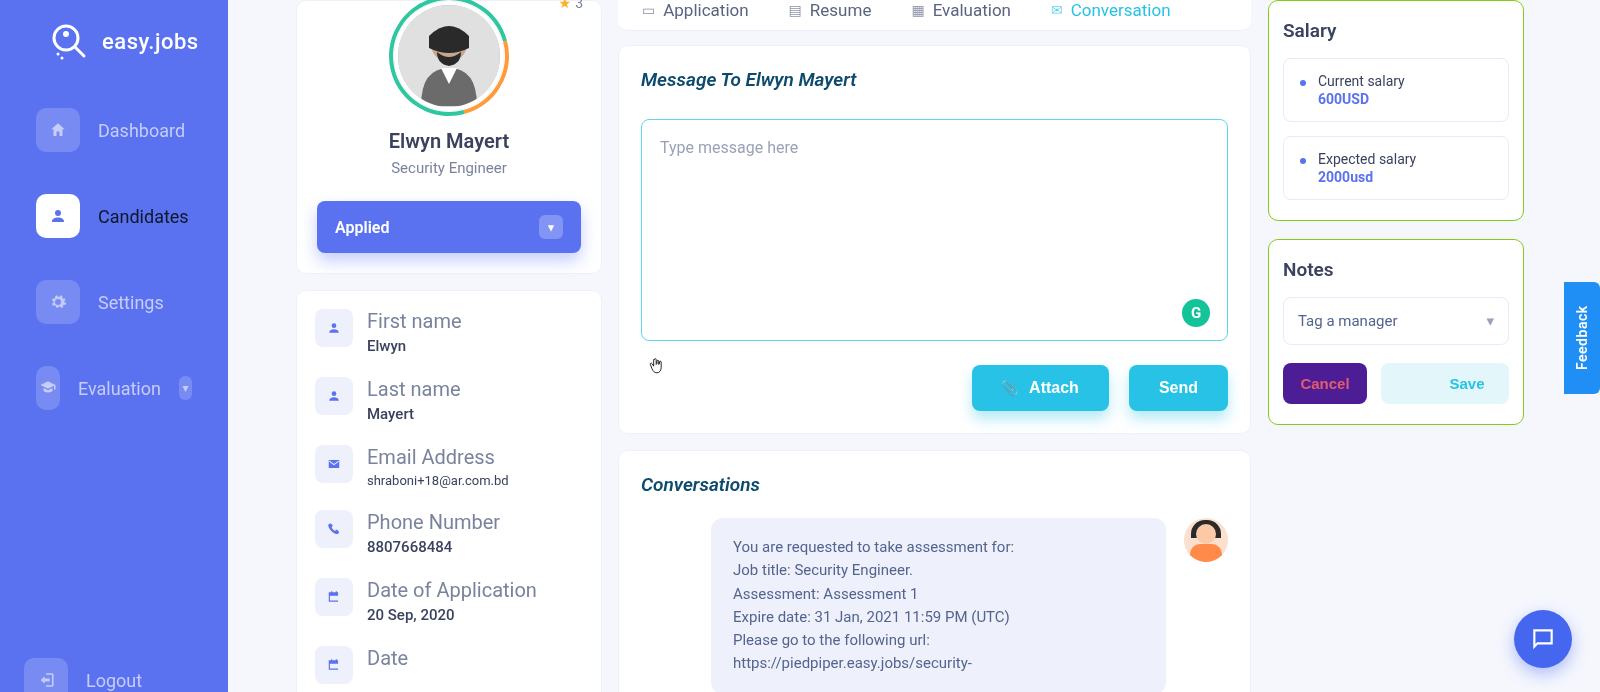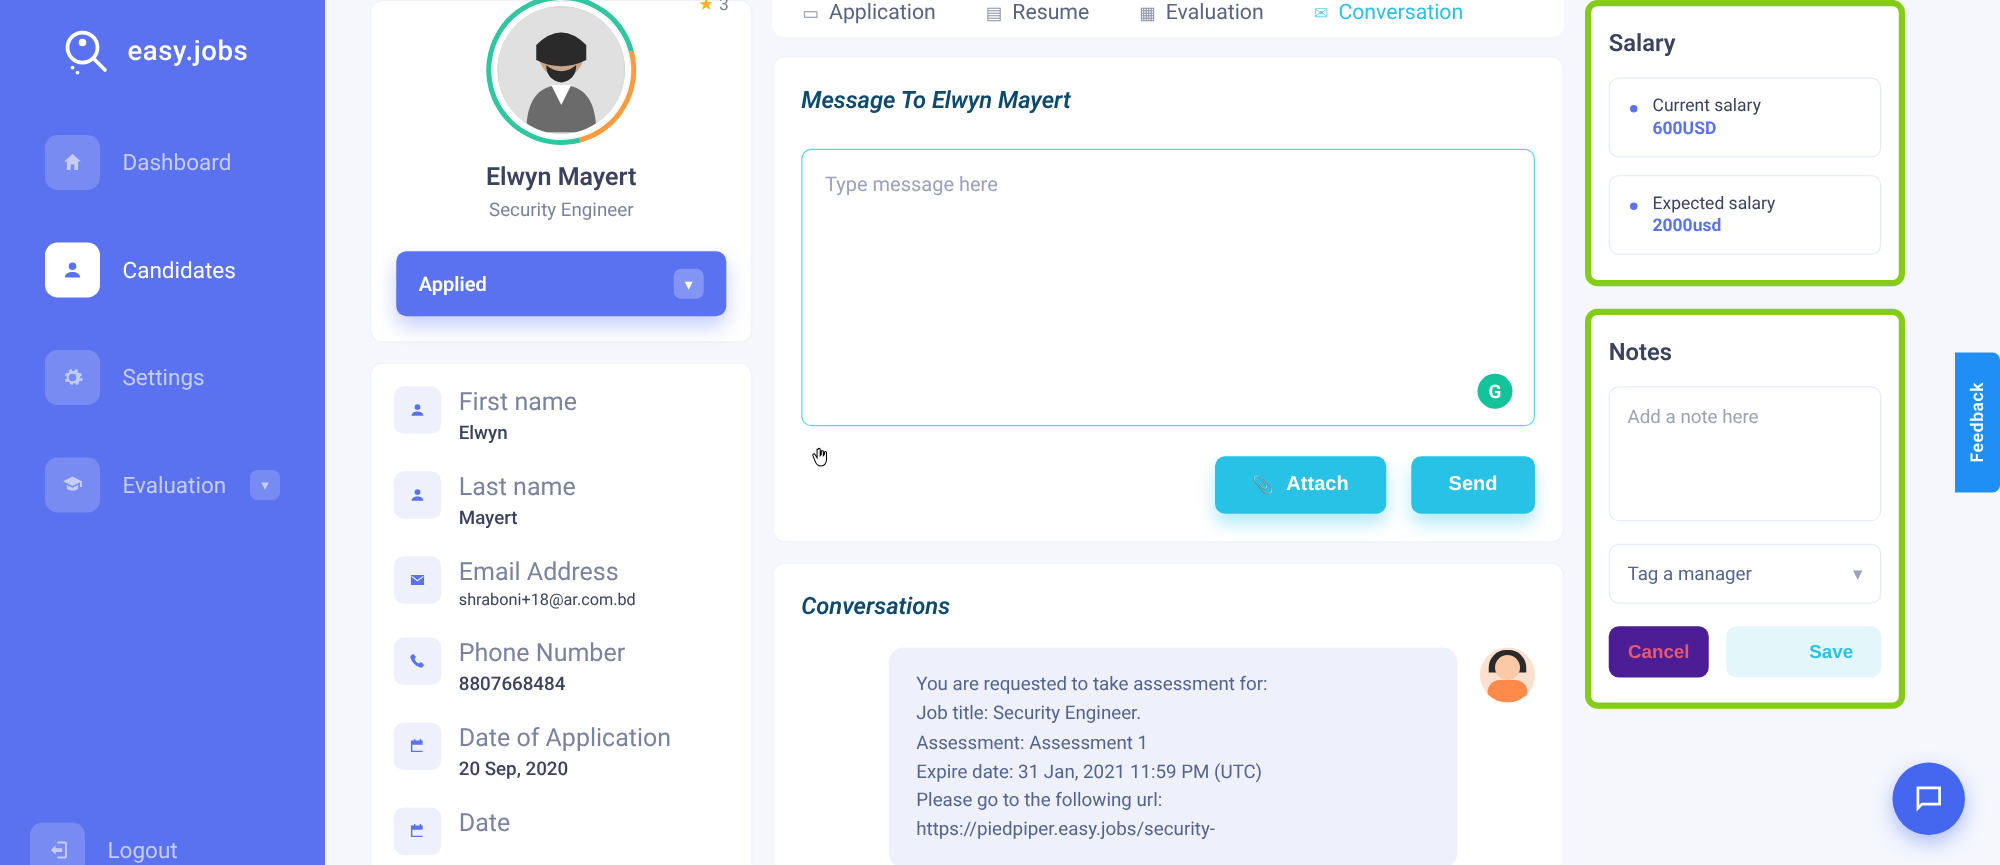--- a/index.html
+++ b/index.html
@@ -1,24 +1,24 @@
 <!DOCTYPE html>
 <html><head>
 <meta charset="utf-8">
 <style>
 * { box-sizing: border-box; margin: 0; padding: 0; }
 body { font-family: -apple-system, BlinkMacSystemFont, "Segoe UI", Roboto, sans-serif; background: #f5f7fd; color: #2e3a59; width: 1600px; height: 692px; overflow: hidden; position: relative; }
 
 
-.sidebar { position: absolute; left: 0; top: 0; width: 260px; height: 100%; background: #5a72f0; color: #fff; padding: 20px 24px; }
+.sidebar { position: absolute; left: 0; top: 0; width: 228px; height: 100%; background: #5a72f0; color: #fff; padding: 20px 24px; }
 .logo { display: flex; align-items: center; gap: 12px; margin-bottom: 36px; margin-left: 24px; }
 .logo-mark { position: relative; width: 42px; height: 42px; }
 .logo-text { font-size: 22px; font-weight: 500; letter-spacing: .5px; }
 .nav-item { display: flex; align-items: center; gap: 18px; padding: 10px 12px; border-radius: 10px; margin-bottom: 22px; cursor: pointer; color: #c6cdf8; font-size: 18px; font-weight: 400; }
-.nav-item.active { color: #ffffff; }
+.nav-item.active { color: #0f172a; }
 .nav-icon { width: 44px; height: 44px; border-radius: 10px; background: rgba(255,255,255,.18); display: flex; align-items: center; justify-content: center; }
 .nav-item.active .nav-icon { background: #fff; color: #5a72f0; }
 .nav-item .chev { margin-left: auto; width: 24px; height: 24px; border-radius: 6px; background: rgba(255,255,255,.18); display: flex; align-items: center; justify-content: center; font-size: 12px; }
 .logout { position: absolute; bottom: -10px; left: 24px; display: flex; align-items: center; gap: 18px; color: #c6cdf8; font-size: 18px; }
 .logout .nav-icon { background: rgba(255,255,255,.18); }
 
 
 .col-profile { position: absolute; left: 296px; top: 0; width: 306px; height: 100%; }
 .card { background: #fff; border-radius: 10px; border: 1px solid #eef1fb; }
 .profile-card { padding: 0 20px 20px; text-align: center; position: relative; }
@@ -60,21 +60,21 @@
 .conv-body { margin-top: 22px; display: flex; gap: 18px; }
 .bubble { background: #eef1fb; border-radius: 12px; padding: 18px 22px; color: #54648f; font-size: 15px; line-height: 1.55; flex: 1; margin-left: 70px; }
 .conv-avatar { width: 44px; height: 44px; border-radius: 50%; background: #fbe0d0; display: flex; align-items: center; justify-content: center; flex-shrink: 0; position: relative; overflow: hidden; }
 .conv-avatar .head { width: 20px; height: 20px; background: #fbc9a6; border-radius: 50%; position: absolute; top: 6px; }
 .conv-avatar .hair { width: 30px; height: 18px; background: #2a2a2a; border-radius: 14px 14px 0 0; position: absolute; top: 2px; }
 .conv-avatar .body { width: 32px; height: 18px; background: #ff8a4a; border-radius: 10px 10px 0 0; position: absolute; bottom: 0; }
 
 
 .col-right { position: absolute; left: 1268px; top: 0; width: 256px; height: 100%; }
 .salary-title, .notes-title { font-size: 19px; font-weight: 600; color: #3a425e; margin-bottom: 16px; }
-.salary-card, .notes-card { background: #fff; border-radius: 10px; border: 5px solid #84cc16; padding: 18px 14px 20px; margin-bottom: 18px; }
+.salary-card, .notes-card { background: #fff; border-radius: 10px; border: 1px solid #84cc16; padding: 18px 14px 20px; margin-bottom: 18px; }
 .salary-box { border: 1px solid #e6ebfa; border-radius: 8px; padding: 14px 16px; margin-bottom: 14px; display: flex; align-items: flex-start; gap: 12px; }
 .dot { width: 6px; height: 6px; border-radius: 50%; background: #5a72f0; margin-top: 7px; flex-shrink: 0; }
 .sal-label { font-size: 14px; color: #3a425e; }
 .sal-value { font-size: 14px; color: #5a72f0; margin-top: 2px; font-weight: bold; }
 .note-area { width: 100%; height: 108px; border: 1px solid #e6ebfa; border-radius: 8px; padding: 14px; font-size: 15px; color: #7a839e; resize: none; margin-bottom: 14px; }
 .tag-select { width: 100%; border: 1px solid #e6ebfa; border-radius: 8px; padding: 14px; font-size: 15px; color: #54648f; display: flex; justify-content: space-between; align-items: center; margin-bottom: 18px; cursor: pointer; }
 .ns-actions { display: flex; gap: 14px; }
 .btn-ghost { flex: 1; padding: 12px 0; text-align: center; border-radius: 8px; font-size: 15px; font-weight: 600; cursor: pointer; border: none; }
 .btn-cancel { background: #4c1d95; color: #e65a6d; }
 .btn-save { background: #e3f7fb; color: #27c2e5; padding-left: 44px; }
@@ -320,21 +320,20 @@
       <span class="dot"></span>
       <div>
           <div class="sal-label">Expected salary</div>
           <div class="sal-value">2000usd</div>
         </div>
     </div>
   </div>
 
   <div class="notes-card">
     <div class="notes-title">Notes</div>
-    <textarea class="note-area" placeholder="Add a note here" style=""></textarea>
     <div class="tag-select">
       <span>Tag a manager</span>
       <span style="color:#9aa2b8">▾</span>
     </div>
     <div class="ns-actions">
       <button class="btn-ghost btn-cancel">Cancel</button>
       <button class="btn-ghost btn-save">Save</button>
     </div>
   </div>
 </div>

